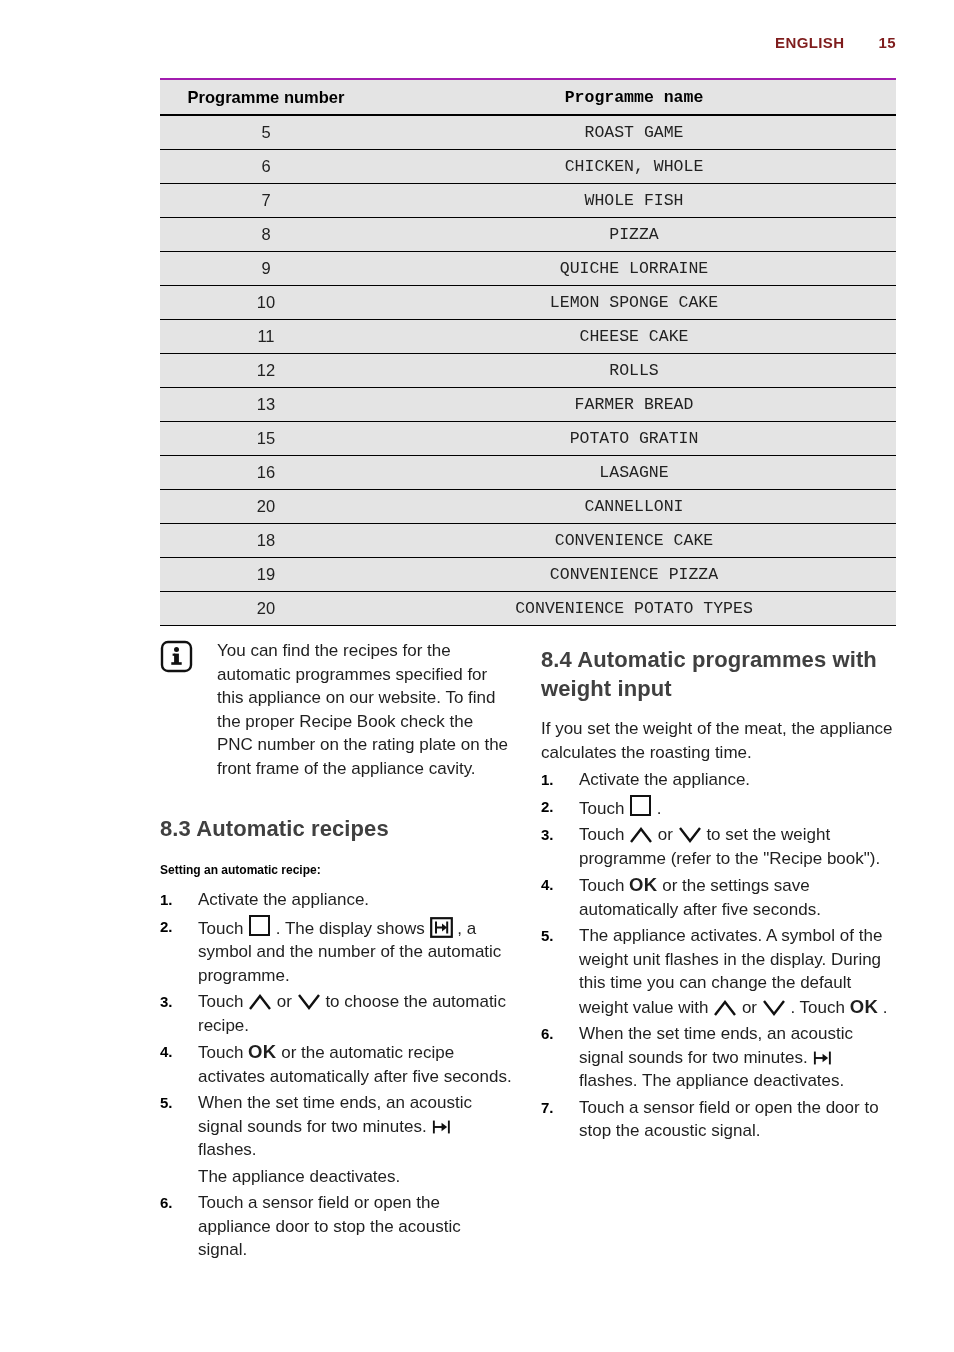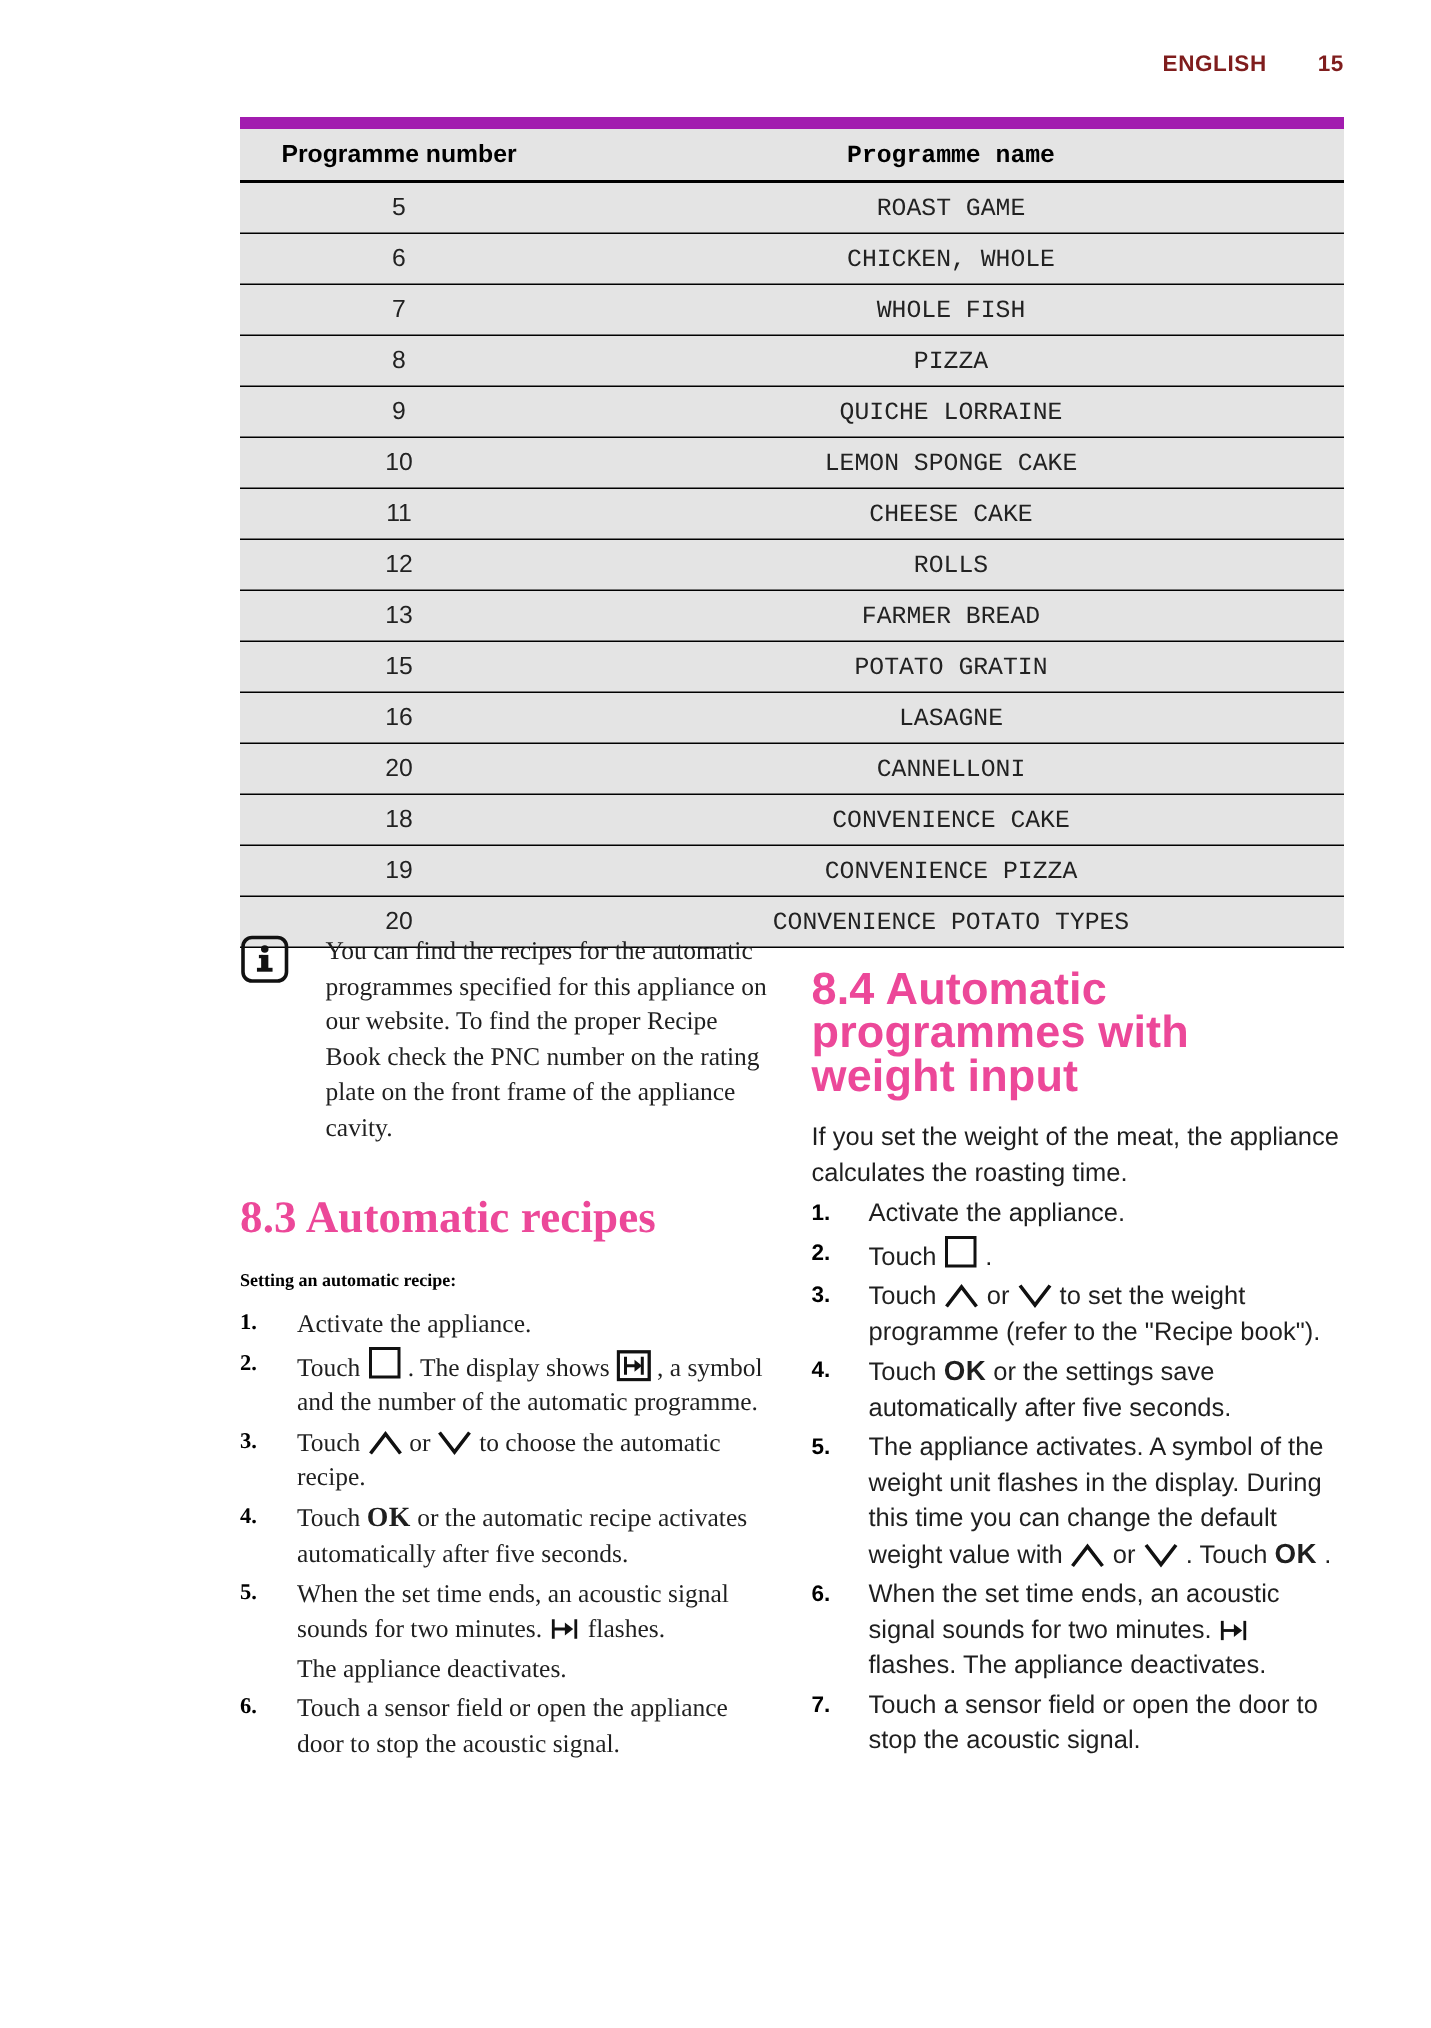--- a/index.html
+++ b/index.html
@@ -43,21 +43,21 @@
     position: absolute;
     left: 160px;
     top: 78px;
     width: 736px;
     border-collapse: collapse;
     table-layout: fixed;
     background: #e4e4e4;
   }
   .prog-table th, .prog-table td {
     background: #e4e4e4;
-    border-top: 8px solid #a21caf;
+    border-top: 2px solid #a21caf;
     border-bottom: 2px solid #000;
     padding: 0;
     height: 33px;
     vertical-align: middle;
   }
   .prog-table thead th {
     font-size: 16.5px;
     font-weight: bold;
     color: #000;
     height: 34px;
@@ -72,23 +72,22 @@
   .prog-table tbody tr:last-child td {
     border-bottom: 1.6px solid #000;
   }
   .col-num { width: 212px; text-align: center; }
   .col-name { width: 524px; text-align: center; font-family: Liberation Mono, monospace; }
 
   
   .col-left {
     position: absolute;
     left: 160px;
-    top: 622px;
+    top: 639px;
     width: 352px;
-    font-family: Liberation Serif, serif;
   }
   .col-right {
     position: absolute;
     left: 541px;
     top: 645px;
     width: 352px;
   }
 
   
   .note {
@@ -104,23 +103,23 @@
     margin-top: 1px;
   }
   .note-body {
     flex: 1 1 auto;
     font-size: 17px;
     line-height: 23.5px;
     color: #1f1f1f;
   }
 
   h2.section-head {
-    font-size: 30px;
-    font-weight: bold;
-    color: #ec4899;
+    font-size: 22px;
+    font-weight: bold;
+    color: #404040;
     margin: 0 0 14px 0;
     line-height: 29px;
     letter-spacing: 0.1px;
   }
   h2.section-head .num { font-weight: bold; }
 
   h3.sub-head {
     font-size: 12px;
     font-weight: bold;
     color: #000;

